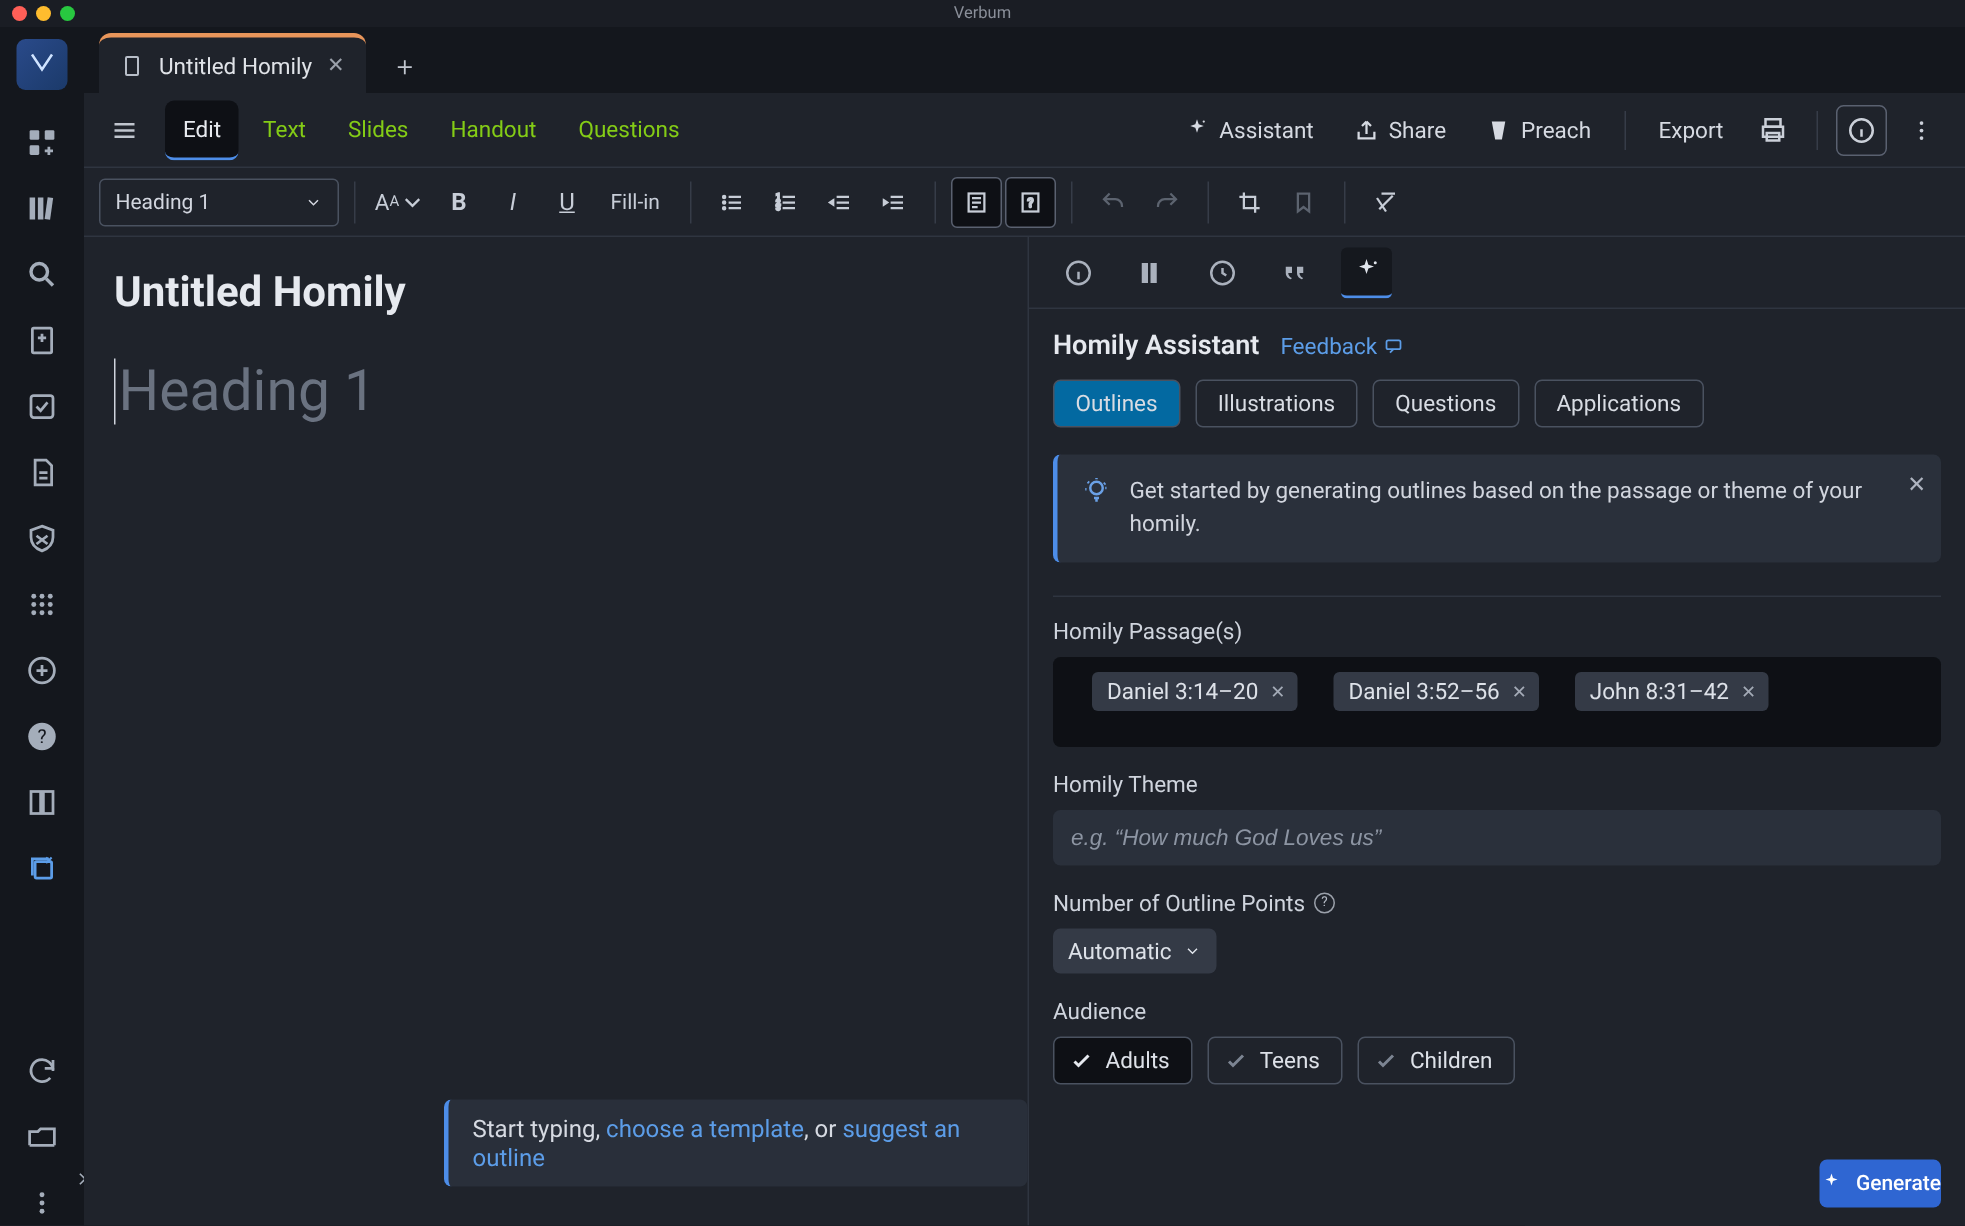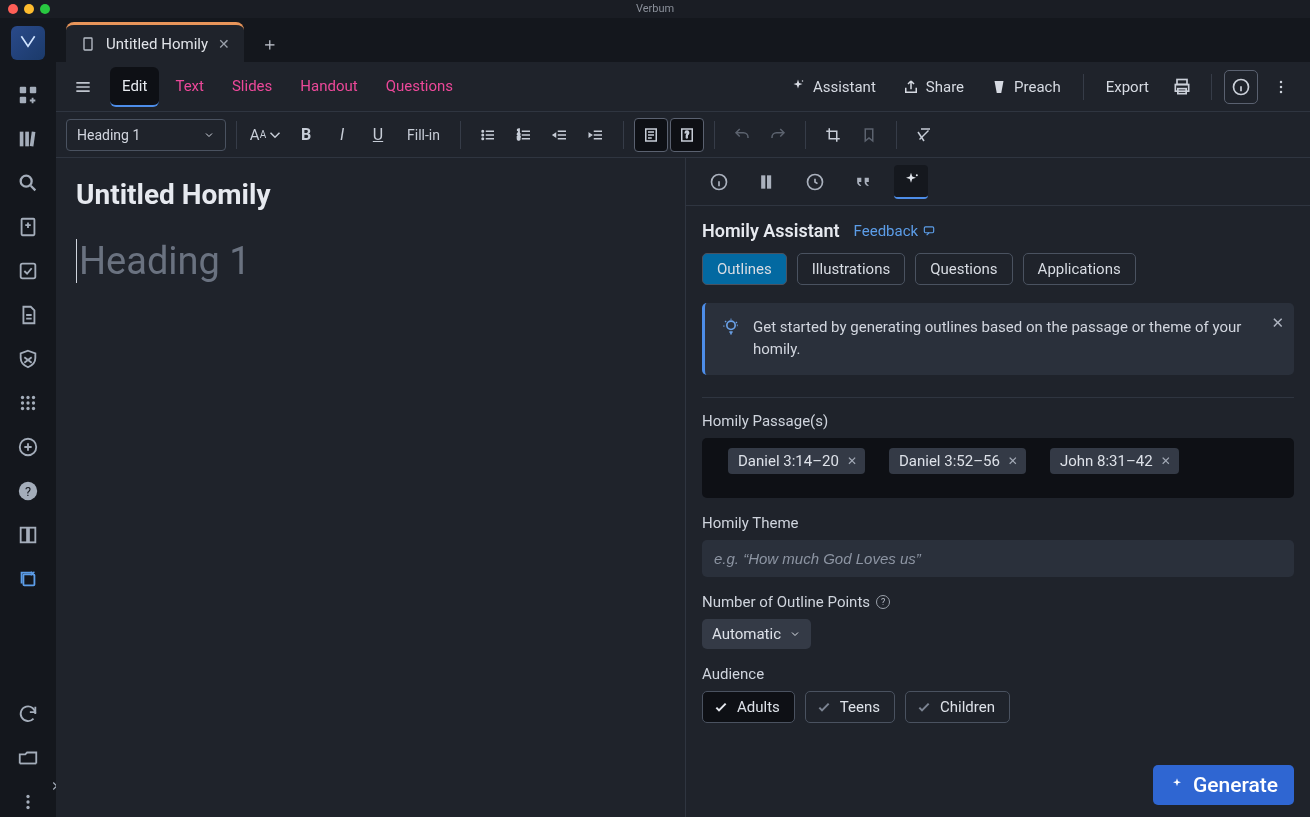--- a/index.html
+++ b/index.html
@@ -103,21 +103,21 @@
     width: 30px; height: 30px;
     display: flex; align-items: center; justify-content: center;
     color: #c0c5ce; cursor: pointer;
   }
   .doc-subtabs {
     display: flex; gap: 4px; margin-left: 6px; justify-content: center;
   }
   .doc-subtab {
     padding: 10px 12px;
     font-size: 15px;
-    color: #ec4899;
+    color: #84cc16;
     cursor: pointer;
     border-radius: 6px;
   }
   .doc-subtab.active {
     background: #0e1015;
     color: #e8ebf0;
     border-bottom: 2px solid #4d8de8;
   }
   .top-spacer { flex: 1; }
   .top-action {
@@ -314,23 +314,23 @@
   .aud-chip.active svg { color: #e6e9ef; }
   .aud-chip:not(.active) svg { color: #7c8492; }
   .rp-footer {
     margin-top: auto;
     display: flex; justify-content: flex-end;
     padding: 12px 16px;
   }
   .generate-btn {
     background: #2f66d2;
     border-radius: 5px;
-    padding: 8px 16px;
+    padding: 8px 0;
     display: flex; align-items: center; gap: 8px;
-    font-size: 21px; color: #fff;
+    font-size: 14px; color: #fff;
     cursor: pointer; font-weight: 500;
   }
   .generate-btn svg { width: 16px; height: 16px; }
   .help-circle { width: 14px; height: 14px; border-radius: 50%; border: 1px solid #9aa0aa; font-size: 9px; display: inline-flex; align-items: center; justify-content: center; color: #b7bdc8; }
 </style>
 </head>
 <body>
 
 <div class="window-controls">
   <span class="wc-red"></span>
@@ -633,20 +633,23 @@
           <path d="M8 4h12"></path>
         </svg>
       </div>
   </div>
 
   <div class="content-row">
 
     <div class="editor">
       <div class="editor-title">Untitled Homily</div>
       <div class="editor-placeholder">Heading 1</div>
+      <div class="editor-hint">
+        <span>Start typing, </span><a>choose a template</a><span>, or </span><a>suggest an outline</a>
+      </div>
     </div>
 
     <div class="right-panel">
       <div class="rp-tabstrip">
         <div class="rp-icon-tab">
             <svg viewBox="0 0 24 24" fill="none" stroke="currentColor" stroke-width="2">
               <circle cx="12" cy="12" r="9"></circle>
               <path d="M12 8h.01M11 12h1v5"></path>
             </svg>
           </div>

